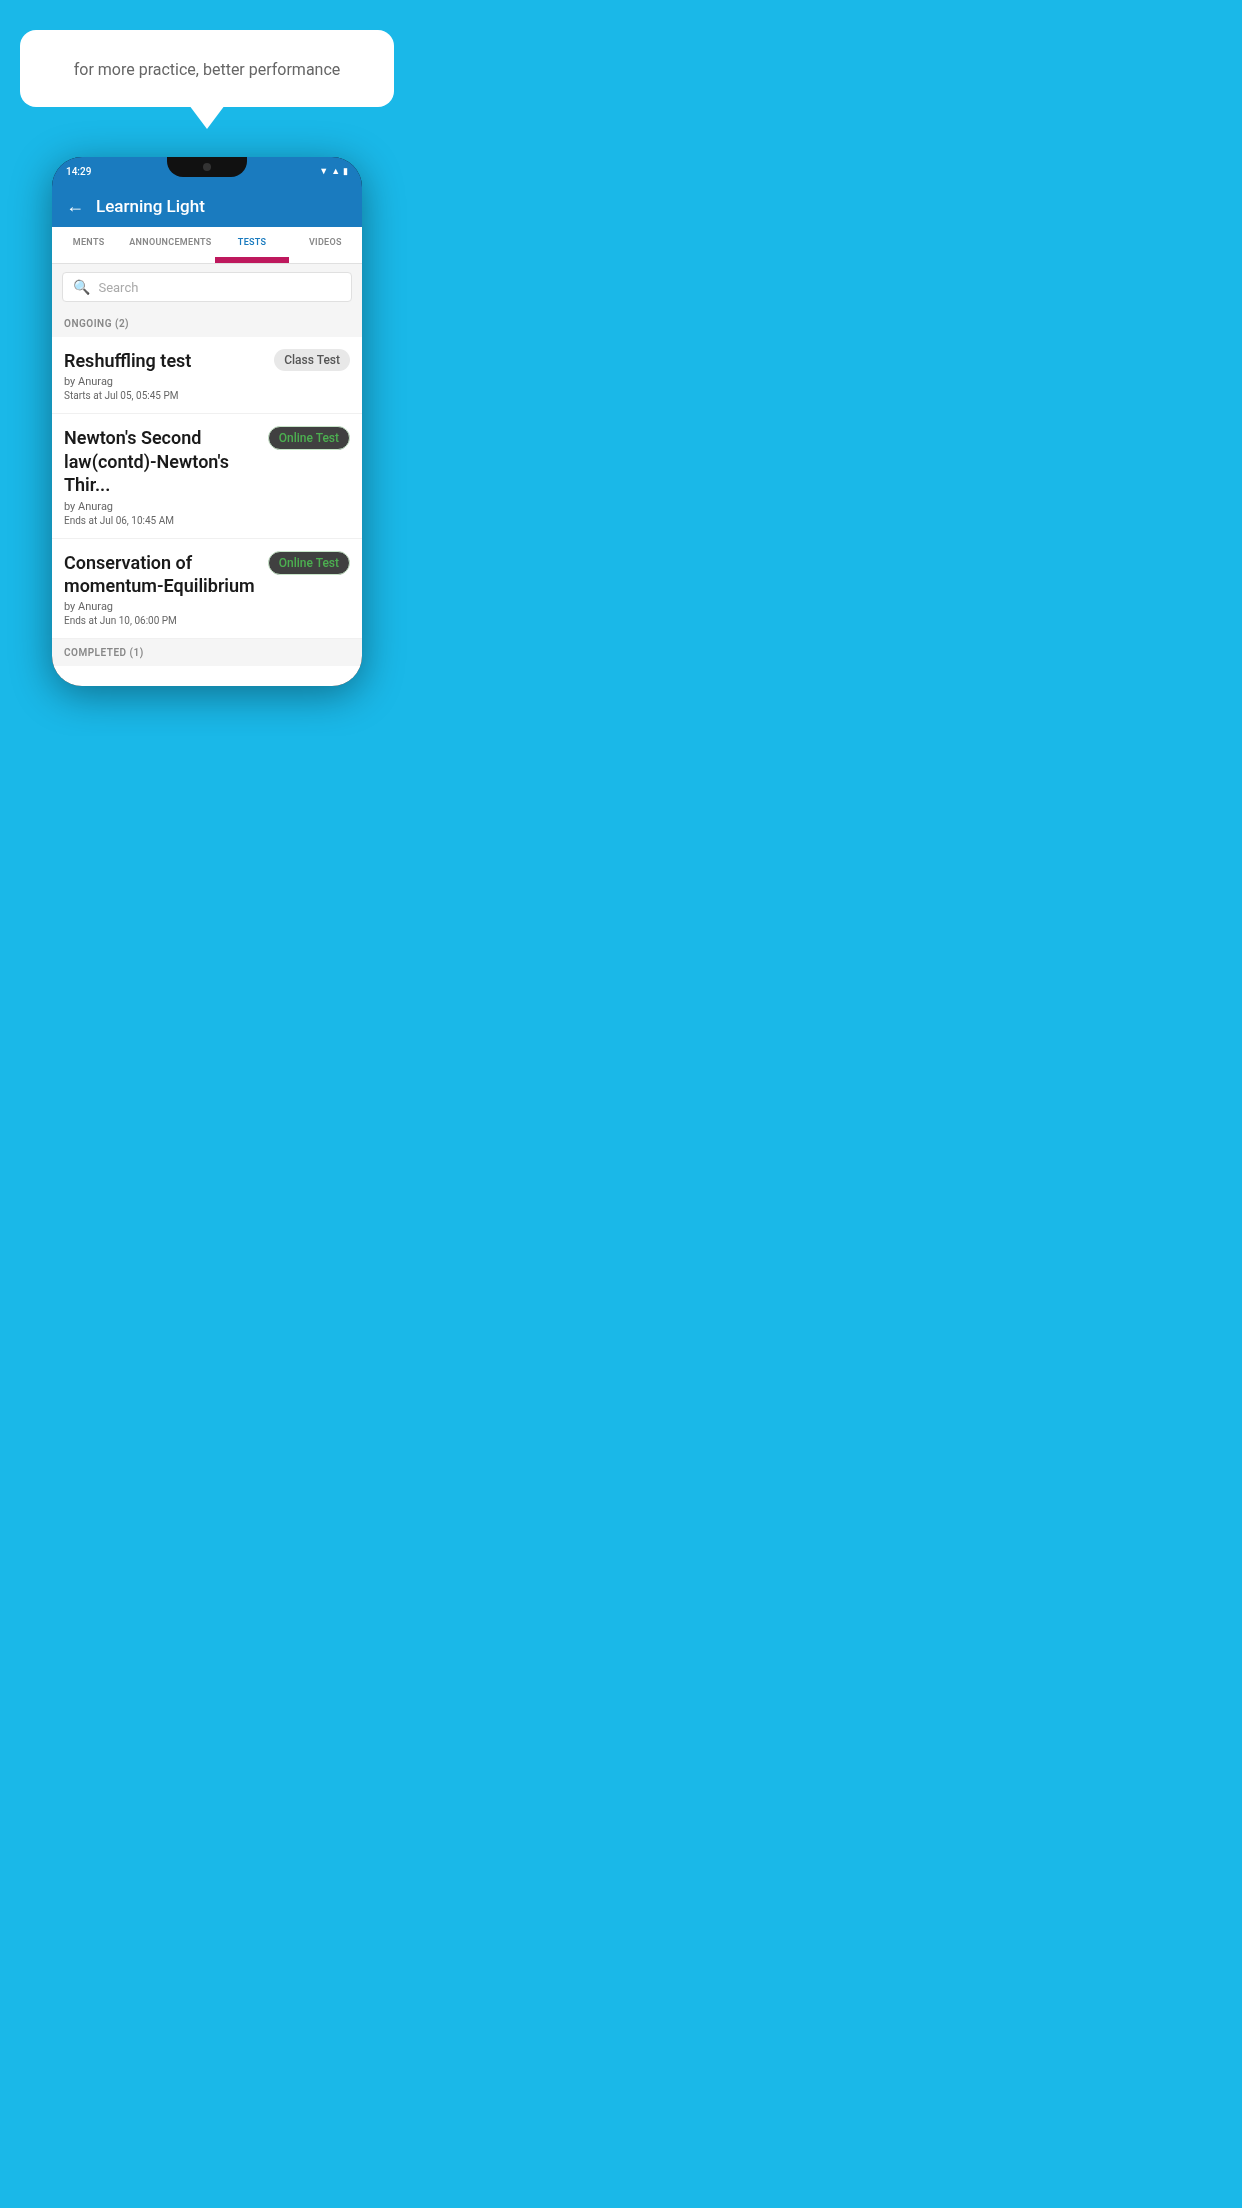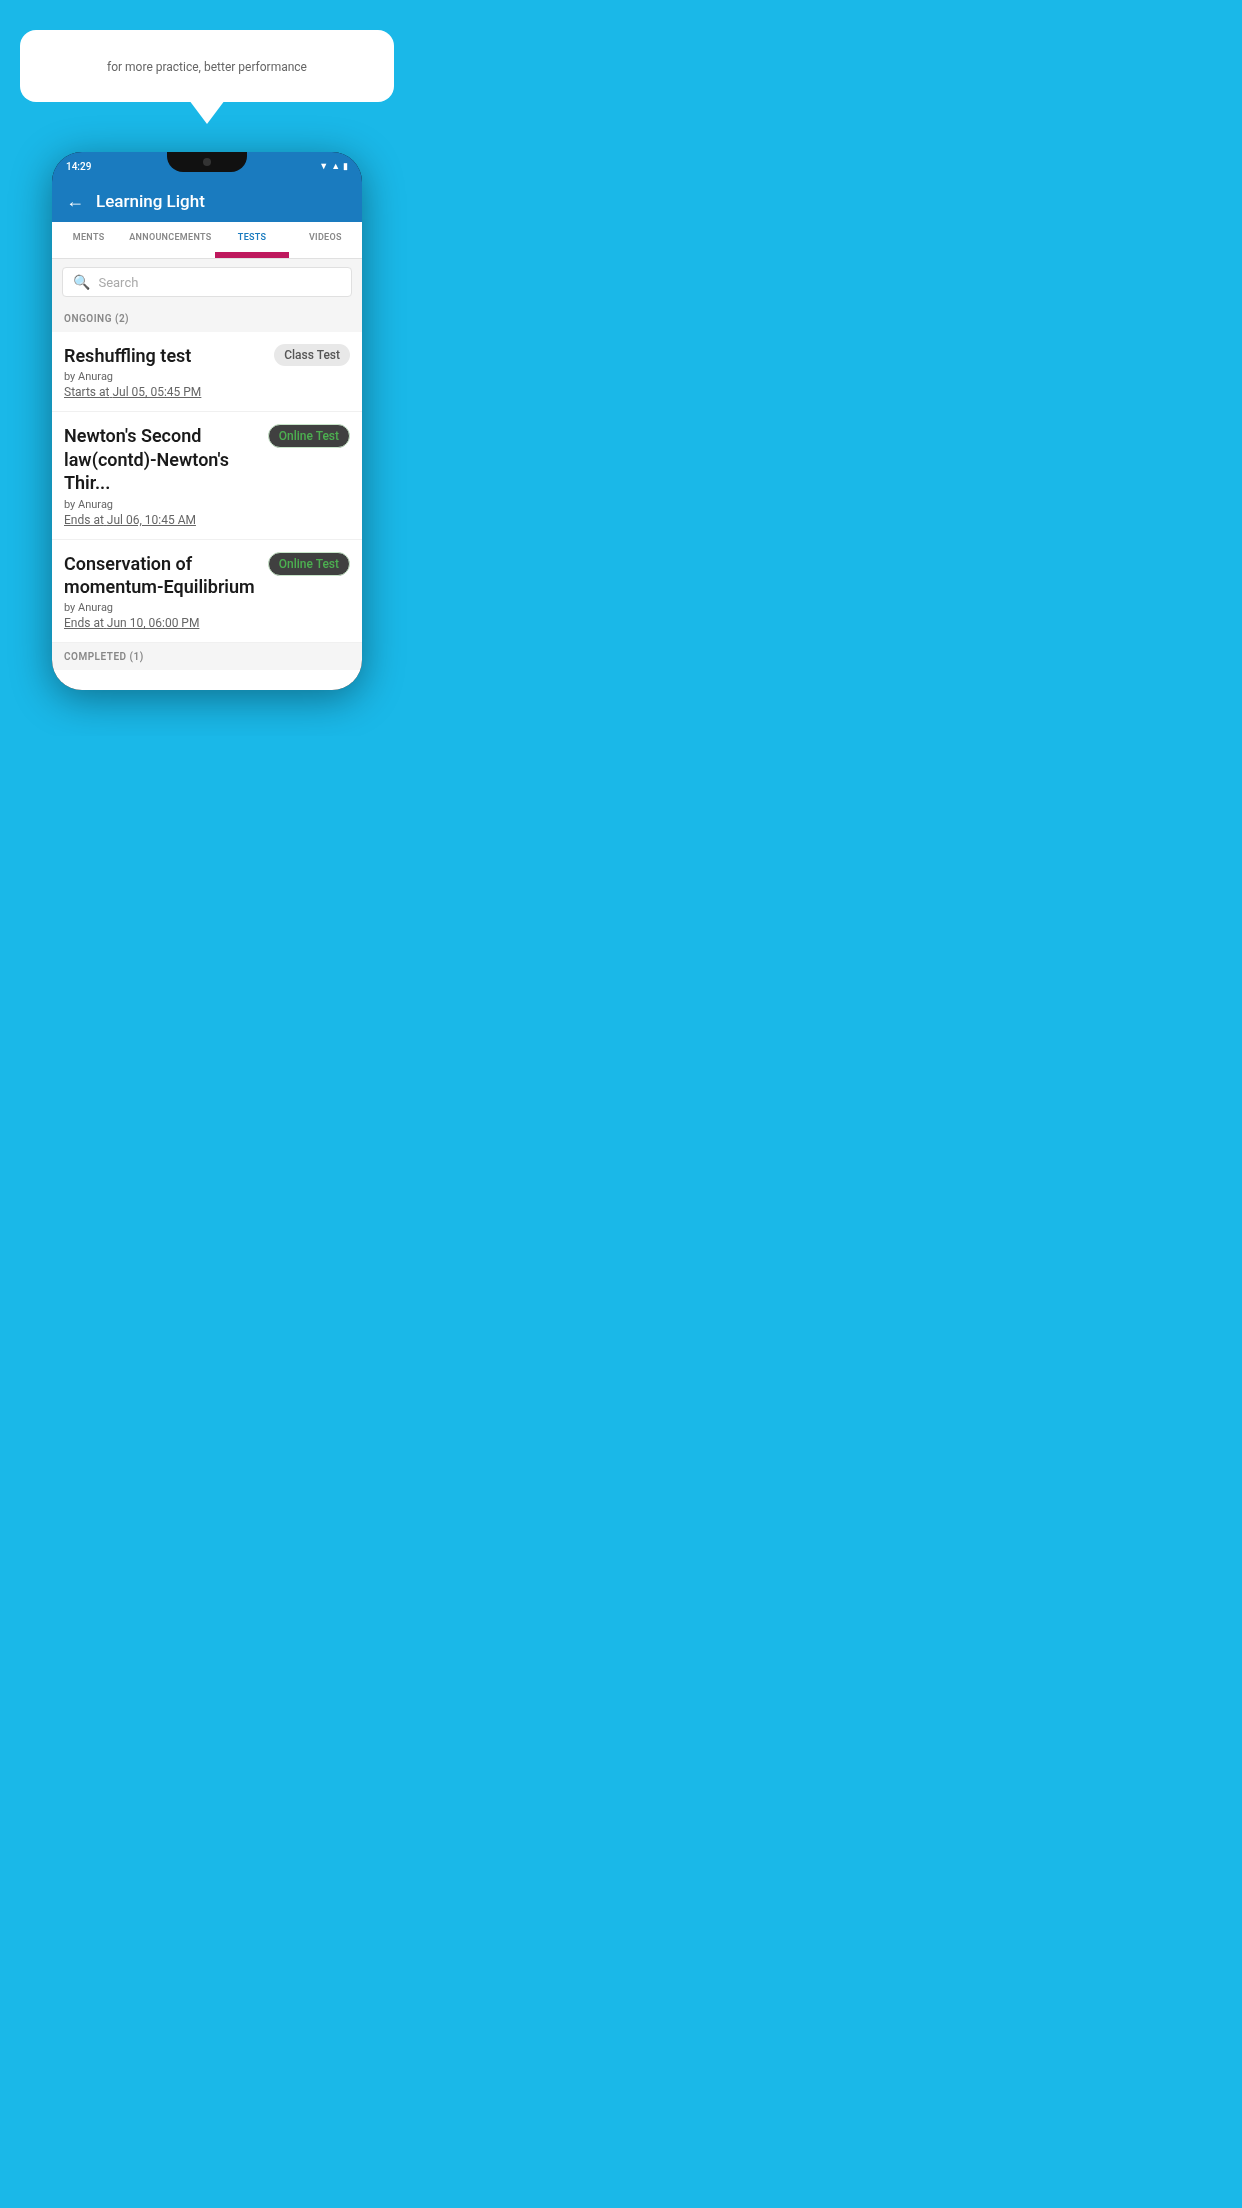--- a/index.html
+++ b/index.html
@@ -42,21 +42,21 @@
     }
 
     .bubble-title {
       font-size: 32px;
       color: #1ab8e8;
       font-weight: 400;
       margin-bottom: 10px;
     }
 
     .bubble-subtitle {
-      font-size: 12px;
+      font-size: 16px;
       color: #666;
       font-weight: 400;
     }
 
     
     .phone-wrapper {
       margin-top: 50px;
       width: 100%;
       display: flex;
       justify-content: center;
@@ -229,23 +229,22 @@
       line-height: 1.3;
     }
 
     .test-author {
       font-size: 11px;
       color: #666;
       margin-bottom: 2px;
     }
 
     .test-time {
-      font-size: 12px;
+      font-size: 10px;
       color: #666;
-      text-decoration: underline;
     }
 
     .test-badge {
       border-radius: 20px;
       padding: 4px 10px;
       font-size: 12px;
       font-weight: 500;
       white-space: nowrap;
       flex-shrink: 0;
     }

